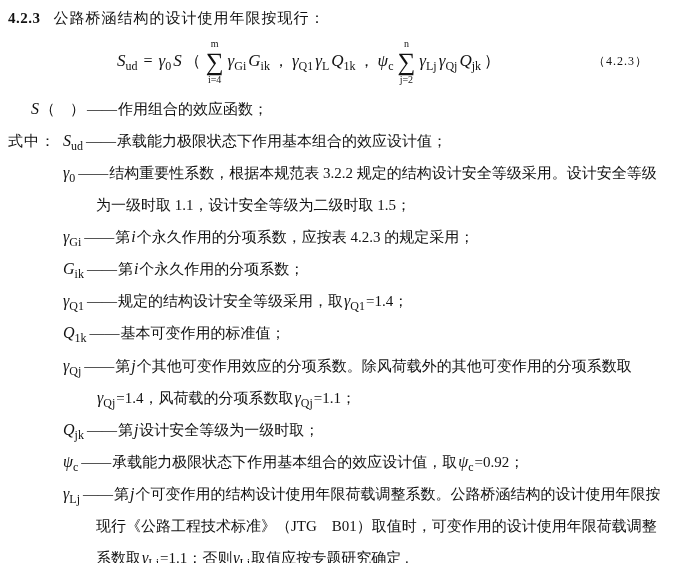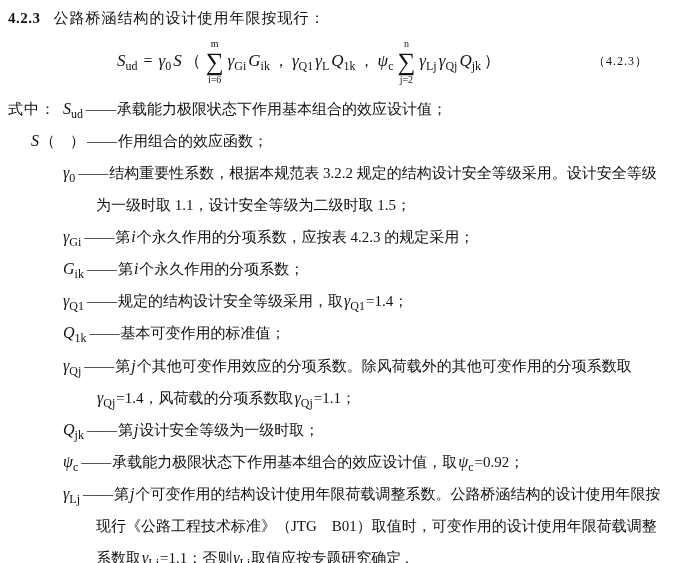--- a/index.html
+++ b/index.html
@@ -57,21 +57,21 @@
   <div class="formula-row">
     <span class="formula">
         <span class="mv"><i>S</i><sub>ud</sub></span>
         <span class="mtxt op">=</span>
         <span class="mv"><i>γ</i><sub>0</sub></span>
         <span class="mv"><i>S</i></span>
         <span class="mtxt">（</span>
         <span class="sum">
           <span class="lim">m</span>
           <span class="sigma">∑</span>
-          <span class="lim">i=6</span>
+          <span class="lim">i=4</span>
         </span>
         <span class="mv"><i>γ</i><sub>Gi</sub></span>
         <span class="mv"><i>G</i><sub>ik</sub></span>
         <span class="mtxt">，</span>
         <span class="mv"><i>γ</i><sub>Q1</sub></span>
         <span class="mv"><i>γ</i><sub>L</sub></span>
         <span class="mv"><i>Q</i><sub>1k</sub></span>
         <span class="mtxt">，</span>
         <span class="mv"><i>ψ</i><sub>c</sub></span>
         <span class="sum">
@@ -81,22 +81,22 @@
         </span>
         <span class="mv"><i>γ</i><sub>Lj</sub></span>
         <span class="mv"><i>γ</i><sub>Qj</sub></span>
         <span class="mv"><i>Q</i><sub>jk</sub></span>
         <span class="mtxt">）</span>
       </span>
     <span class="eq-num">（4.2.3）</span>
   </div>
 
   <div class="defs">
+      <div class="def sfunc"><span class="sym"><span class="mv"><i>S</i></span><span class="mtxt">（　）</span></span><span class="dash">——</span><span class="desc"><span class="mtxt">作用组合的效应函数；</span></span></div>
       <div class="def first"><span class="where">式中：</span><span class="sym"><span class="mv"><i>S</i><sub>ud</sub></span></span><span class="dash">——</span><span class="desc"><span class="mtxt">承载能力极限状态下作用基本组合的效应设计值；</span></span></div>
-      <div class="def sfunc"><span class="sym"><span class="mv"><i>S</i></span><span class="mtxt">（　）</span></span><span class="dash">——</span><span class="desc"><span class="mtxt">作用组合的效应函数；</span></span></div>
       <div class="def"><span class="sym"><span class="mv"><i>γ</i><sub>0</sub></span></span><span class="dash">——</span><span class="desc"><span class="mtxt">结构重要性系数，根据本规范表 3.2.2 规定的结构设计安全等级采用。设计安全等级为一级时取 1.1，设计安全等级为二级时取 1.5；</span></span></div>
       <div class="def"><span class="sym"><span class="mv"><i>γ</i><sub>Gi</sub></span></span><span class="dash">——</span><span class="desc"><span class="mtxt">第</span><span class="mv"><i>i</i></span><span class="mtxt">个永久作用的分项系数，应按表 4.2.3 的规定采用；</span></span></div>
       <div class="def"><span class="sym"><span class="mv"><i>G</i><sub>ik</sub></span></span><span class="dash">——</span><span class="desc"><span class="mtxt">第</span><span class="mv"><i>i</i></span><span class="mtxt">个永久作用的分项系数；</span></span></div>
       <div class="def"><span class="sym"><span class="mv"><i>γ</i><sub>Q1</sub></span></span><span class="dash">——</span><span class="desc"><span class="mtxt">规定的结构设计安全等级采用，取</span><span class="mv"><i>γ</i><sub>Q1</sub></span><span class="mtxt">=1.4；</span></span></div>
       <div class="def"><span class="sym"><span class="mv"><i>Q</i><sub>1k</sub></span></span><span class="dash">——</span><span class="desc"><span class="mtxt">基本可变作用的标准值；</span></span></div>
       <div class="def"><span class="sym"><span class="mv"><i>γ</i><sub>Qj</sub></span></span><span class="dash">——</span><span class="desc"><span class="mtxt">第</span><span class="mv"><i>j</i></span><span class="mtxt">个其他可变作用效应的分项系数。除风荷载外的其他可变作用的分项系数取</span><span class="mv"><i>γ</i><sub>Qj</sub></span><span class="mtxt">=1.4，风荷载的分项系数取</span><span class="mv"><i>γ</i><sub>Qj</sub></span><span class="mtxt">=1.1；</span></span></div>
       <div class="def"><span class="sym"><span class="mv"><i>Q</i><sub>jk</sub></span></span><span class="dash">——</span><span class="desc"><span class="mtxt">第</span><span class="mv"><i>j</i></span><span class="mtxt">设计安全等级为一级时取；</span></span></div>
       <div class="def"><span class="sym"><span class="mv"><i>ψ</i><sub>c</sub></span></span><span class="dash">——</span><span class="desc"><span class="mtxt">承载能力极限状态下作用基本组合的效应设计值，取</span><span class="mv"><i>ψ</i><sub>c</sub></span><span class="mtxt">=0.92；</span></span></div>
       <div class="def"><span class="sym"><span class="mv"><i>γ</i><sub>Lj</sub></span></span><span class="dash">——</span><span class="desc"><span class="mtxt">第</span><span class="mv"><i>j</i></span><span class="mtxt">个可变作用的结构设计使用年限荷载调整系数。公路桥涵结构的设计使用年限按现行《公路工程技术标准》（JTG　B01）取值时，可变作用的设计使用年限荷载调整系数取</span><span class="mv"><i>γ</i><sub>Lj</sub></span><span class="mtxt">=1.1；否则</span><span class="mv"><i>γ</i><sub>Lj</sub></span><span class="mtxt">取值应按专题研究确定 .</span></span></div>
     </div>

